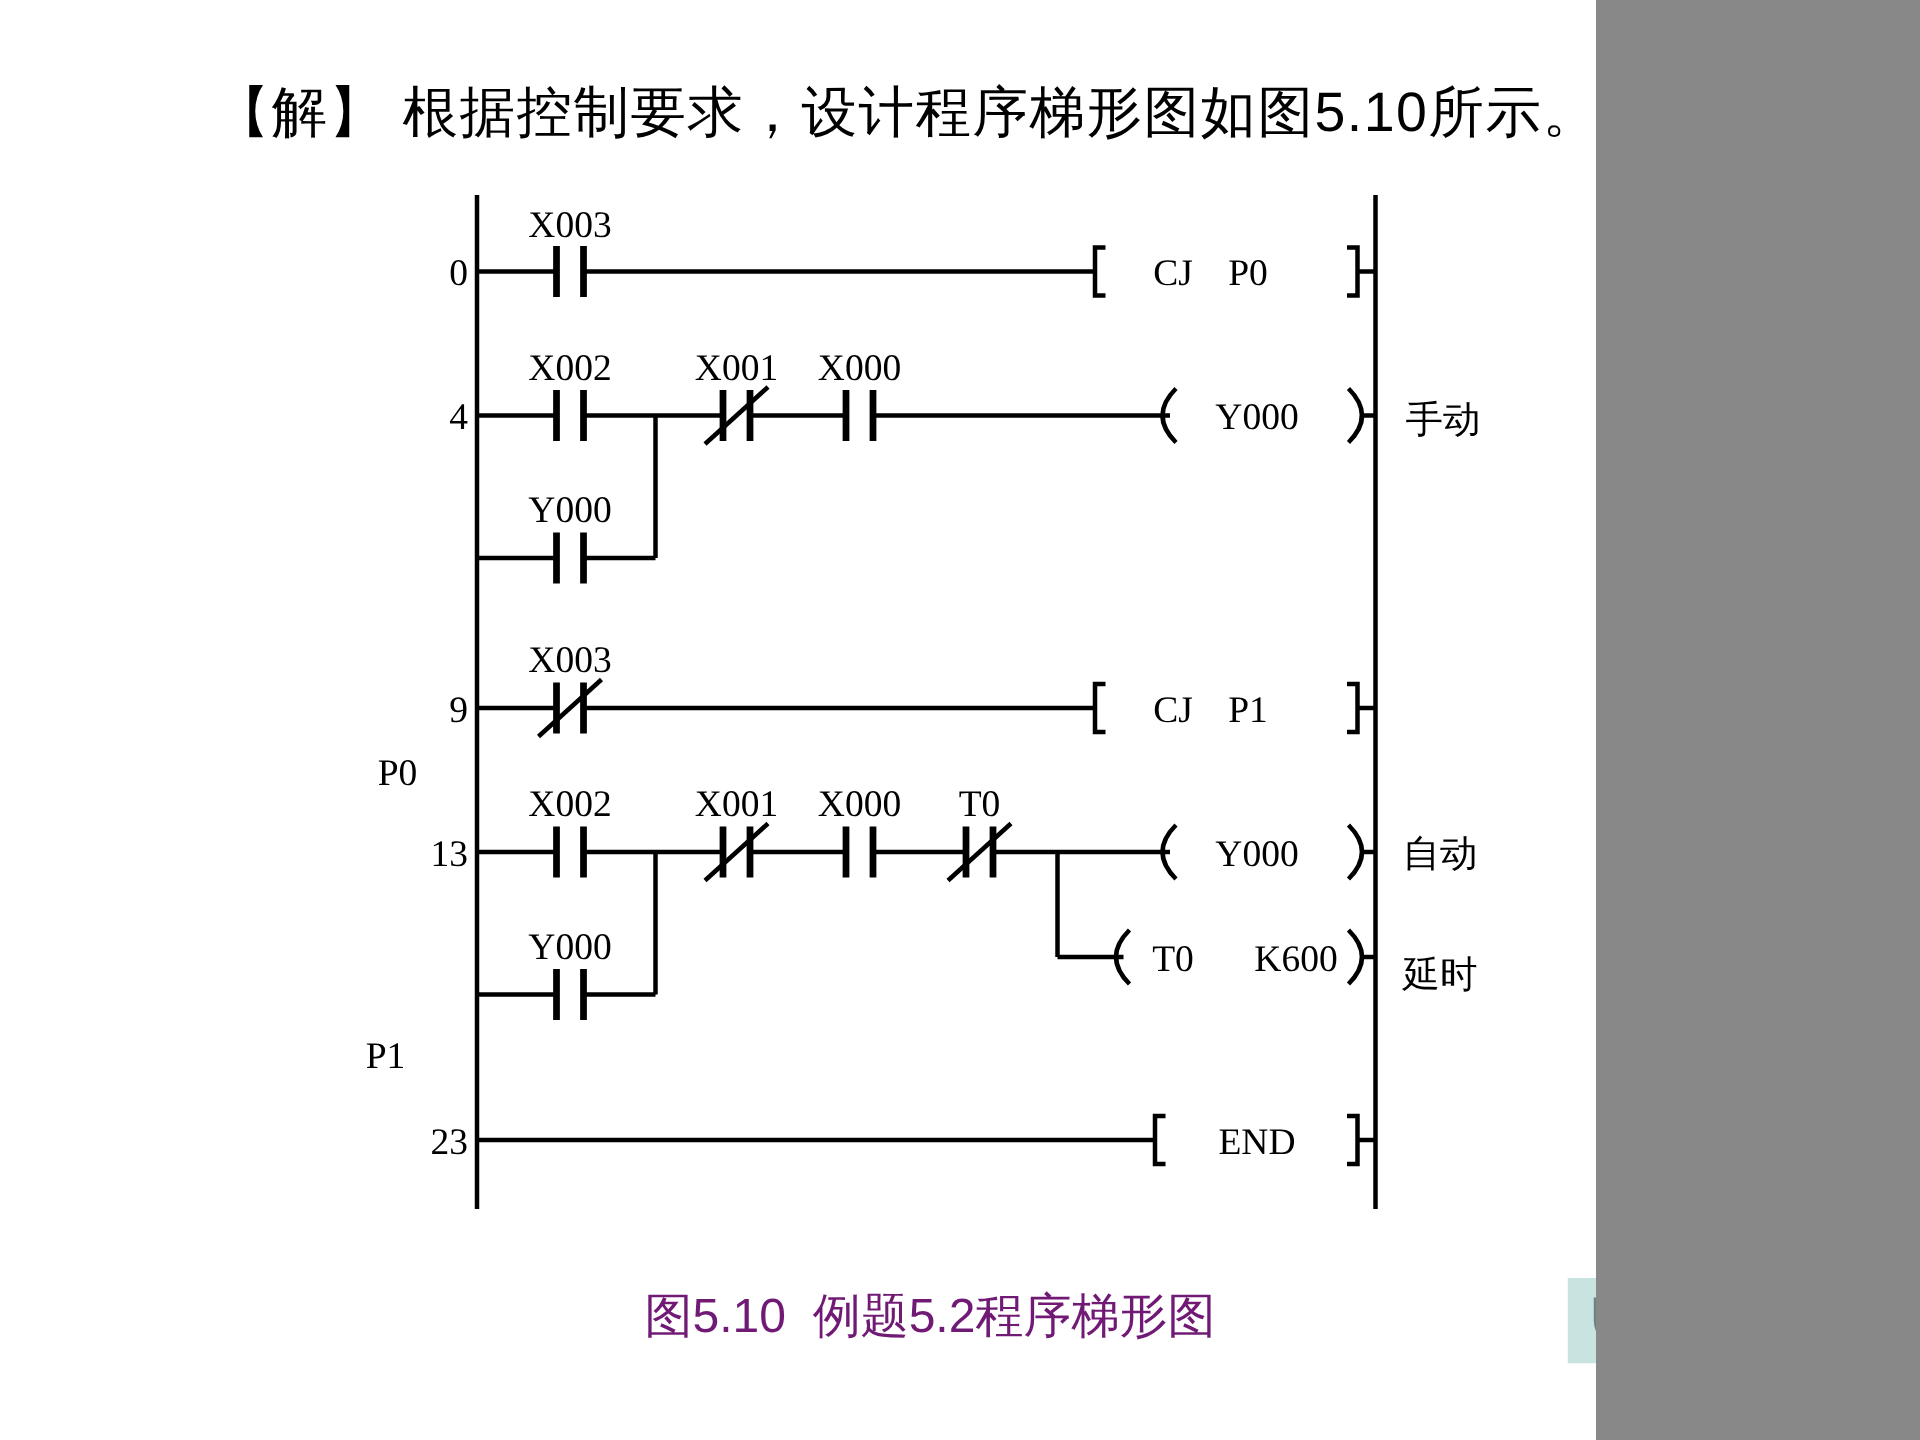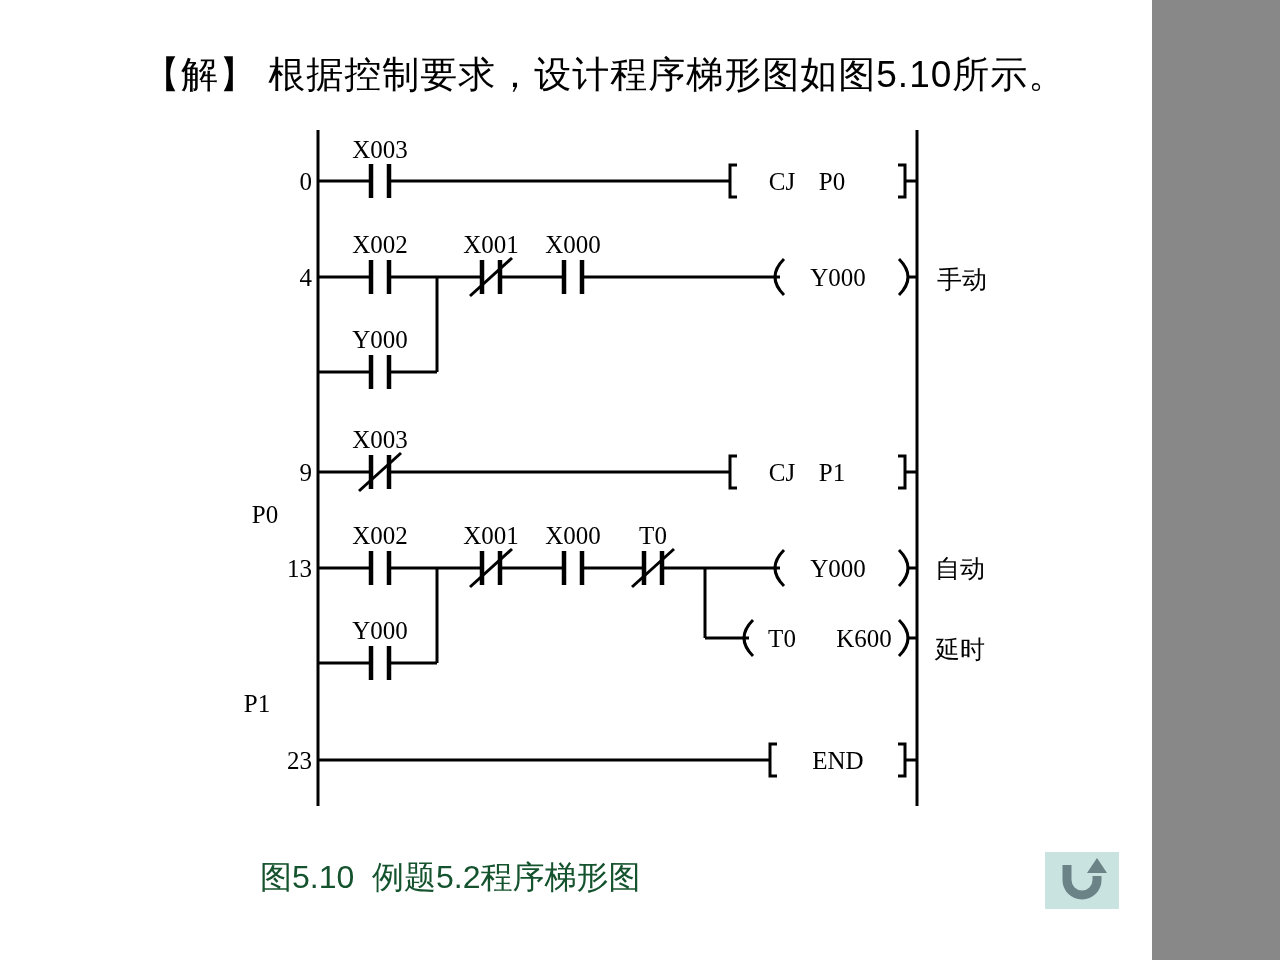--- a/index.html
+++ b/index.html
@@ -1,27 +1,27 @@
 <!DOCTYPE html>
 <html><head>
 <meta charset="utf-8">
 <style>
   html,body{margin:0;padding:0;background:#888;}
   .slide{
-    position:relative;width:1152px;height:960px;background:#ffffff;
+    position:relative;width:1064px;height:960px;background:#ffffff;
     overflow:hidden;font-family:"Liberation Sans","DejaVu Sans",sans-serif;
   }
   .title{
     position:absolute;left:143px;top:50px;font-size:37px;color:#000;
     white-space:pre;letter-spacing:1px;
     font-family:"Liberation Sans","DejaVu Sans",sans-serif;
   }
   .caption{
-    position:absolute;left:260px;top:856px;width:720px;text-align:left;
-    font-size:32px;color:#14532d;white-space:pre;
+    position:absolute;left:260px;top:856px;width:720px;text-align:center;
+    font-size:32px;color:#701a75;white-space:pre;
     font-family:"Liberation Sans","DejaVu Sans",sans-serif;
   }
   svg.ladder{position:absolute;left:0;top:0;}
   svg.ladder line, svg.ladder path{stroke:#000;}
   .w{stroke-width:3;fill:none;}        
   .b{stroke-width:4.5;fill:none;}      
   .s{stroke-width:3;fill:none;}        
   .k{stroke-width:3;fill:none;}        
   svg.ladder text{
     fill:#000;font-size:25px;

